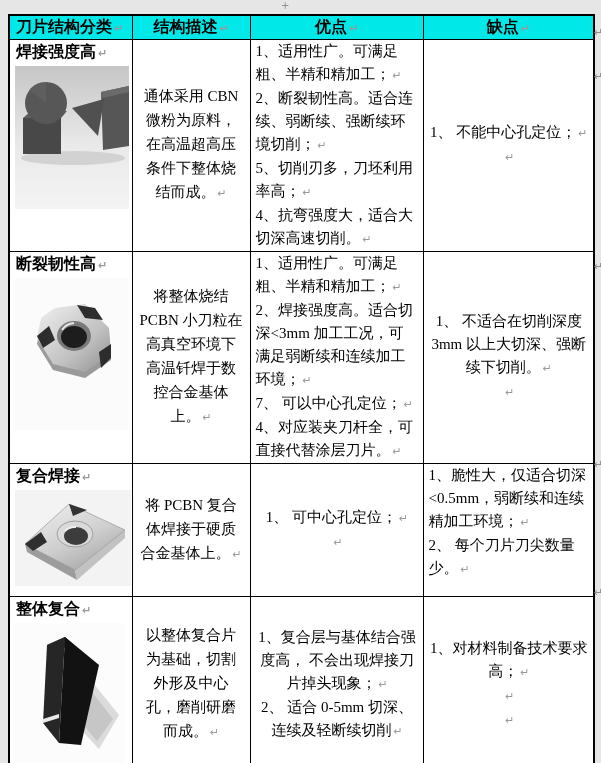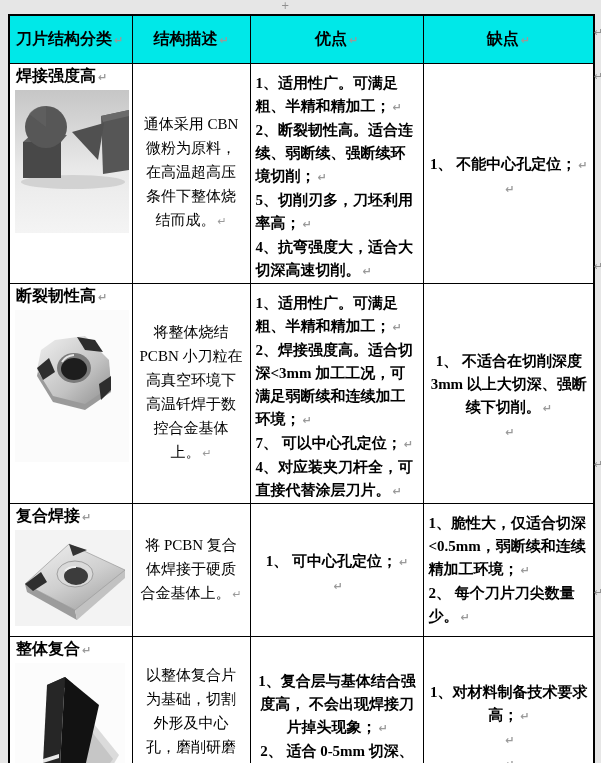--- a/index.html
+++ b/index.html
@@ -24,21 +24,21 @@
     border:2px solid #000;
   }
   th, td {
     border:1px solid #000;
     padding:0;
     overflow:hidden;
     vertical-align:top;
   }
   th {
     background:#00e8e8;
-    height:48px;
+    height:24px;
     font-size:16px;
     font-weight:bold;
     text-align:center;
     vertical-align:middle;
     white-space:nowrap;
   }
   th.first { text-align:left; padding-left:6px; }
   tr.r1 { height:193px; }
   tr.r2 { height:192px; }
   tr.r3 { height:133px;margin-top:40px; }
@@ -49,22 +49,21 @@
   .photo { display:block; margin:3px 0 0 3px; }
 
   td.desc {
     vertical-align:middle;
     text-align:center;
     font-size:15px; line-height:24px;
     padding:0 7px;
   }
   td.adv, td.dis {
     font-size:15px; line-height:23px;
-    padding:8px 4px 0 5px;
-    font-weight:bold;
+    padding:0 4px 0 5px;
   }
   td.vmid { vertical-align:middle; }
   td.center { text-align:center; }
   .pline { min-height:23px; }
   .pline.centered { text-align:center; }
   .pm {
     color:#9a9a9a;
     font-family:"DejaVu Sans",sans-serif;
     font-size:11px;
     padding-left:2px;

